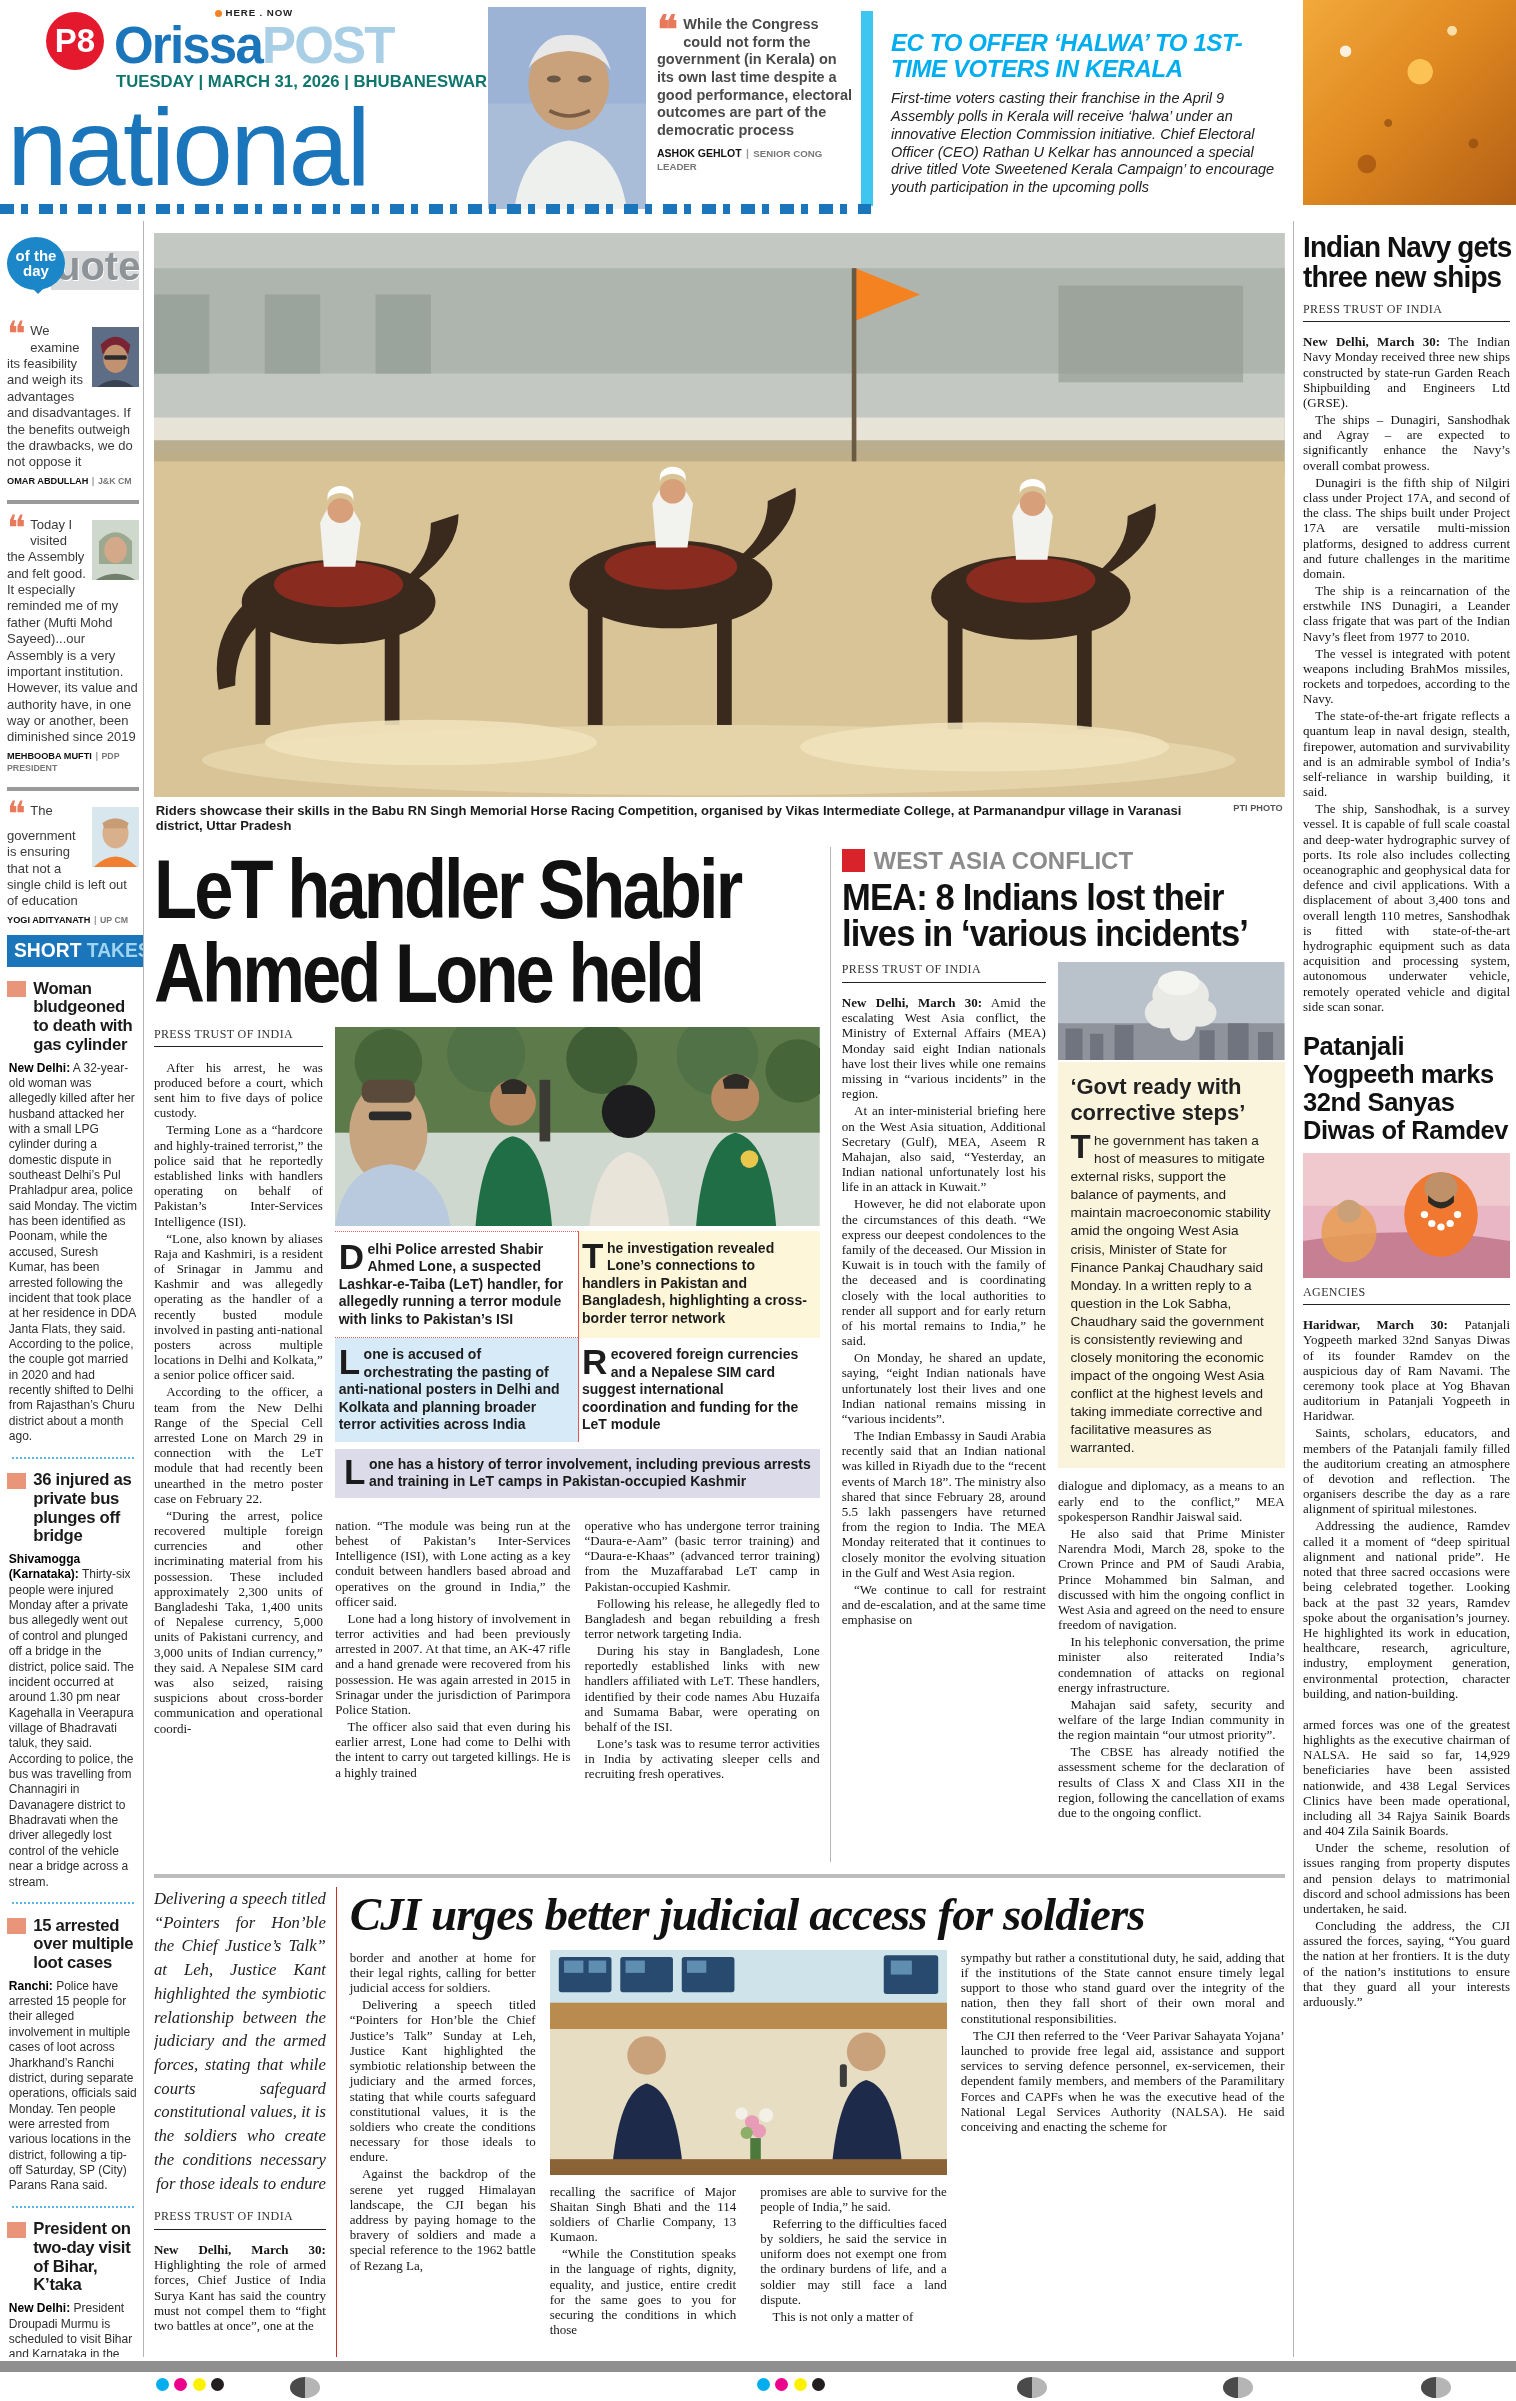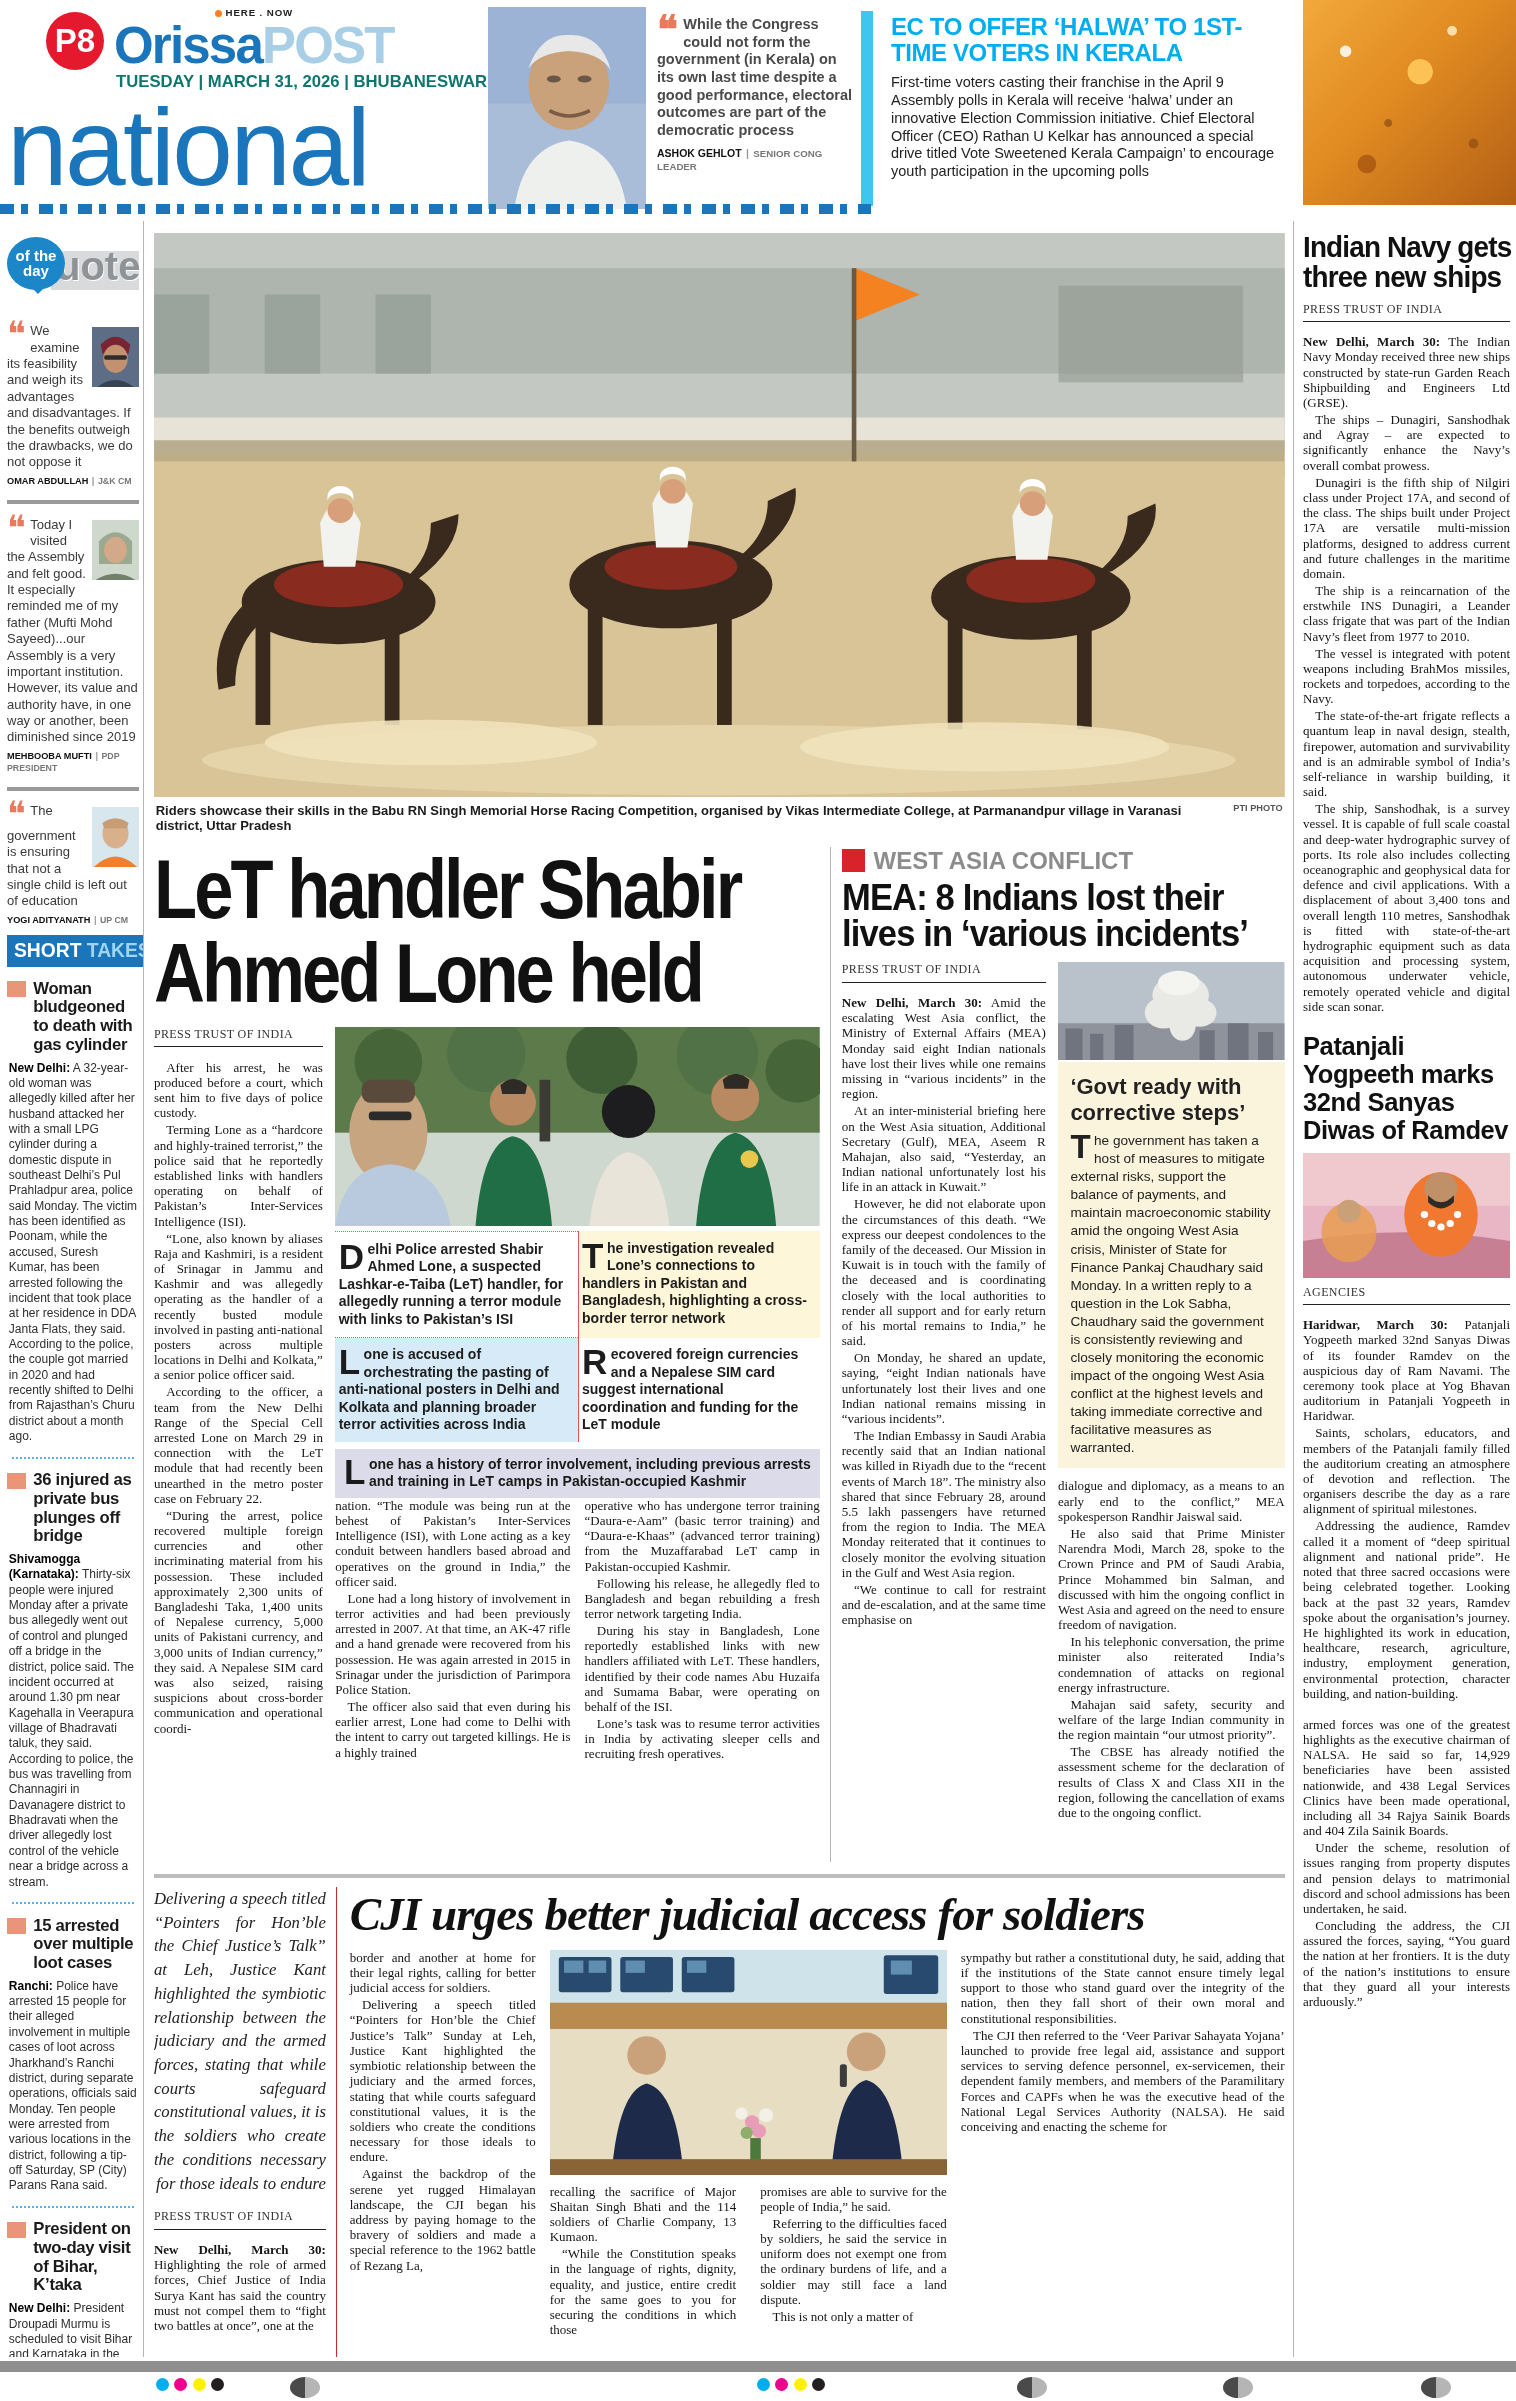--- a/index.html
+++ b/index.html
@@ -16,21 +16,21 @@
   .dateline{position:absolute;left:116px;top:72px;font-size:16.7px;font-weight:bold;color:#0f766e;letter-spacing:0;}
   .national{position:absolute;left:7px;top:84px;font-size:109px;color:#1b75bb;letter-spacing:-2.6px;font-weight:400;}
   .gehlot-photo{position:absolute;left:488px;top:7px;width:158px;height:202px;overflow:hidden;}
   .top-quote{position:absolute;left:657px;top:16px;width:200px;font-size:14.5px;font-weight:bold;color:#4a4a4a;line-height:1.22;}
   .top-quote .qmark{color:#e8795a;font-size:39px;float:left;line-height:.7;margin-right:5.3px;font-family:"Liberation Serif",serif;}
   .quote-attrib{margin-top:7px;font-size:10.5px;color:#111;}
   .quote-attrib b{font-weight:bold;}
   .quote-attrib .pipe{color:#999;margin:0 4.4px;font-weight:bold;}
   .quote-attrib .role{color:#777;font-size:9.7px;font-weight:bold;}
   .cyan-bar{position:absolute;left:861px;top:10.5px;width:12.3px;height:195px;background:#3fc6f0;}
-  .ec{position:absolute;left:891px;top:14px;width:397px;}
+  .ec{position:absolute;left:891px;top:30px;width:397px;font-style:italic;}
   .ec h2{margin:0 0 8.8px 0;font-size:24px;line-height:1.07;color:#00aeef;letter-spacing:-0.4px;}
   .ec p{margin:0;font-size:14.5px;line-height:1.23;color:#222;}
   .halwa{position:absolute;left:1303px;top:0;width:213px;height:205px;
     background:
       radial-gradient(circle at 20% 25%, rgba(255,255,255,.85) 0 5.3px, transparent 6.1px),
       radial-gradient(circle at 70% 15%, rgba(255,244,200,.8) 0 4.4px, transparent 5.3px),
       radial-gradient(circle at 40% 60%, rgba(120,60,10,.55) 0 3.5px, transparent 4.4px),
       radial-gradient(circle at 80% 70%, rgba(120,60,10,.5) 0 4.4px, transparent 5.3px),
       radial-gradient(circle at 55% 35%, rgba(255,200,90,.9) 0 12.3px, transparent 13px),
       radial-gradient(circle at 30% 80%, rgba(150,70,10,.6) 0 8.8px, transparent 9.7px),
@@ -91,21 +91,21 @@
   .boxes{margin-top:5.3px;}
   .boxrow{display:flex;}
   .fbox{width:50%;padding:8.8px 8.8px 8.8px 3.5px;font-size:14px;font-weight:bold;line-height:1.24;color:#1d1d1d;box-sizing:border-box;}
   .fbox .cap{float:left;font-size:35px;line-height:.78;margin:1.8px 3.5px 0 0;}
   .fb1{border-top:1.8px dotted #e06060;border-bottom:1.8px dotted #e06060;}
   .fb2{background:#fdf6d8;border-left:0.9px solid #e05555;}
   .fb3{background:#d6ebf7;}
   .fb4{border-left:0.9px solid #e05555;}
   .fb5{width:100%;background:#dcdbe9;padding:7px 8.8px;font-size:14px;font-weight:bold;line-height:1.24;box-sizing:border-box;margin-top:7px;}
   .fb5 .cap{float:left;font-size:35px;line-height:.78;margin:1.8px 3.5px 0 0;}
-  .let-2cols{display:flex;gap:14px;margin-top:0;}
+  .let-2cols{display:flex;gap:14px;margin-top:20px;}
   .let-2cols>div{width:50%;}
   
   .kicker{display:flex;align-items:center;gap:8.8px;margin-bottom:5.3px;}
   .kicker .sq{width:23px;height:23px;background:#d8232a;flex:none;}
   .kicker .kt{font-size:24px;font-weight:bold;color:#8c8c8c;letter-spacing:0;}
   .mea h1{margin:0 0 10.5px 0;font-size:36px;line-height:1.0;letter-spacing:-0.9px;transform:scaleX(.96);transform-origin:left;color:#111;}
   .mea-cols{display:flex;gap:12.3px;}
   .mea-c1{width:204px;flex:none;}
   .mea-c2{flex:1;}
   .smoke{width:100%;height:98px;display:block;}

